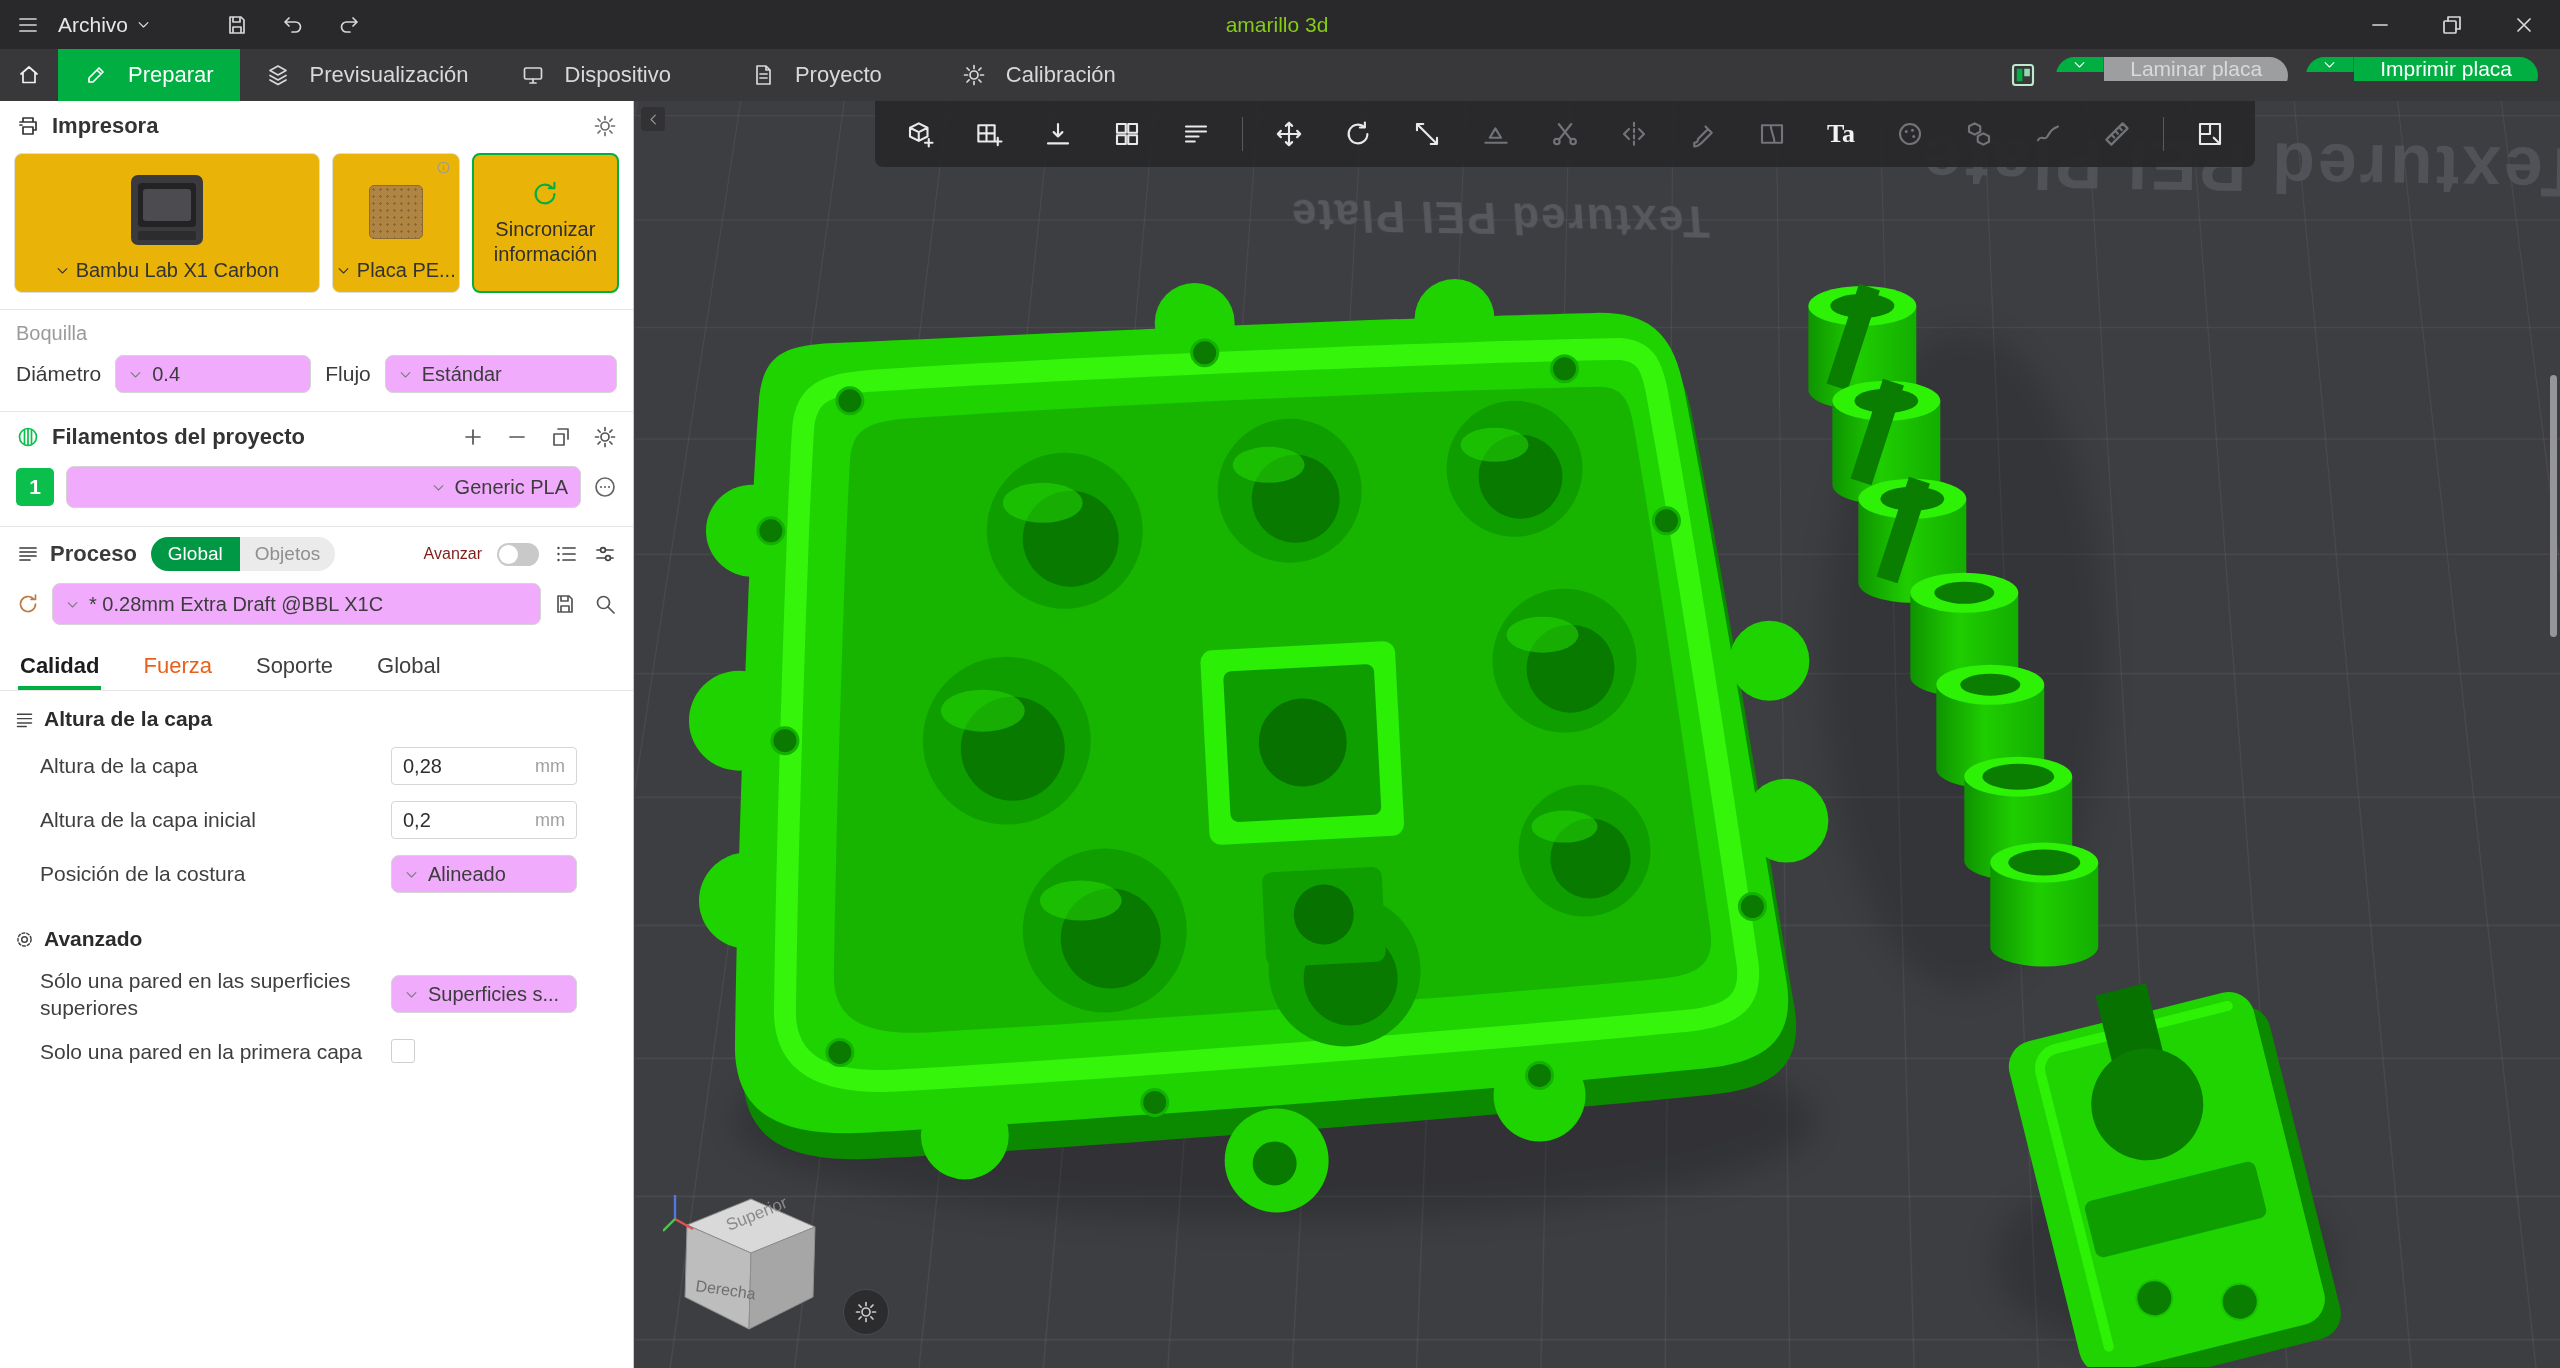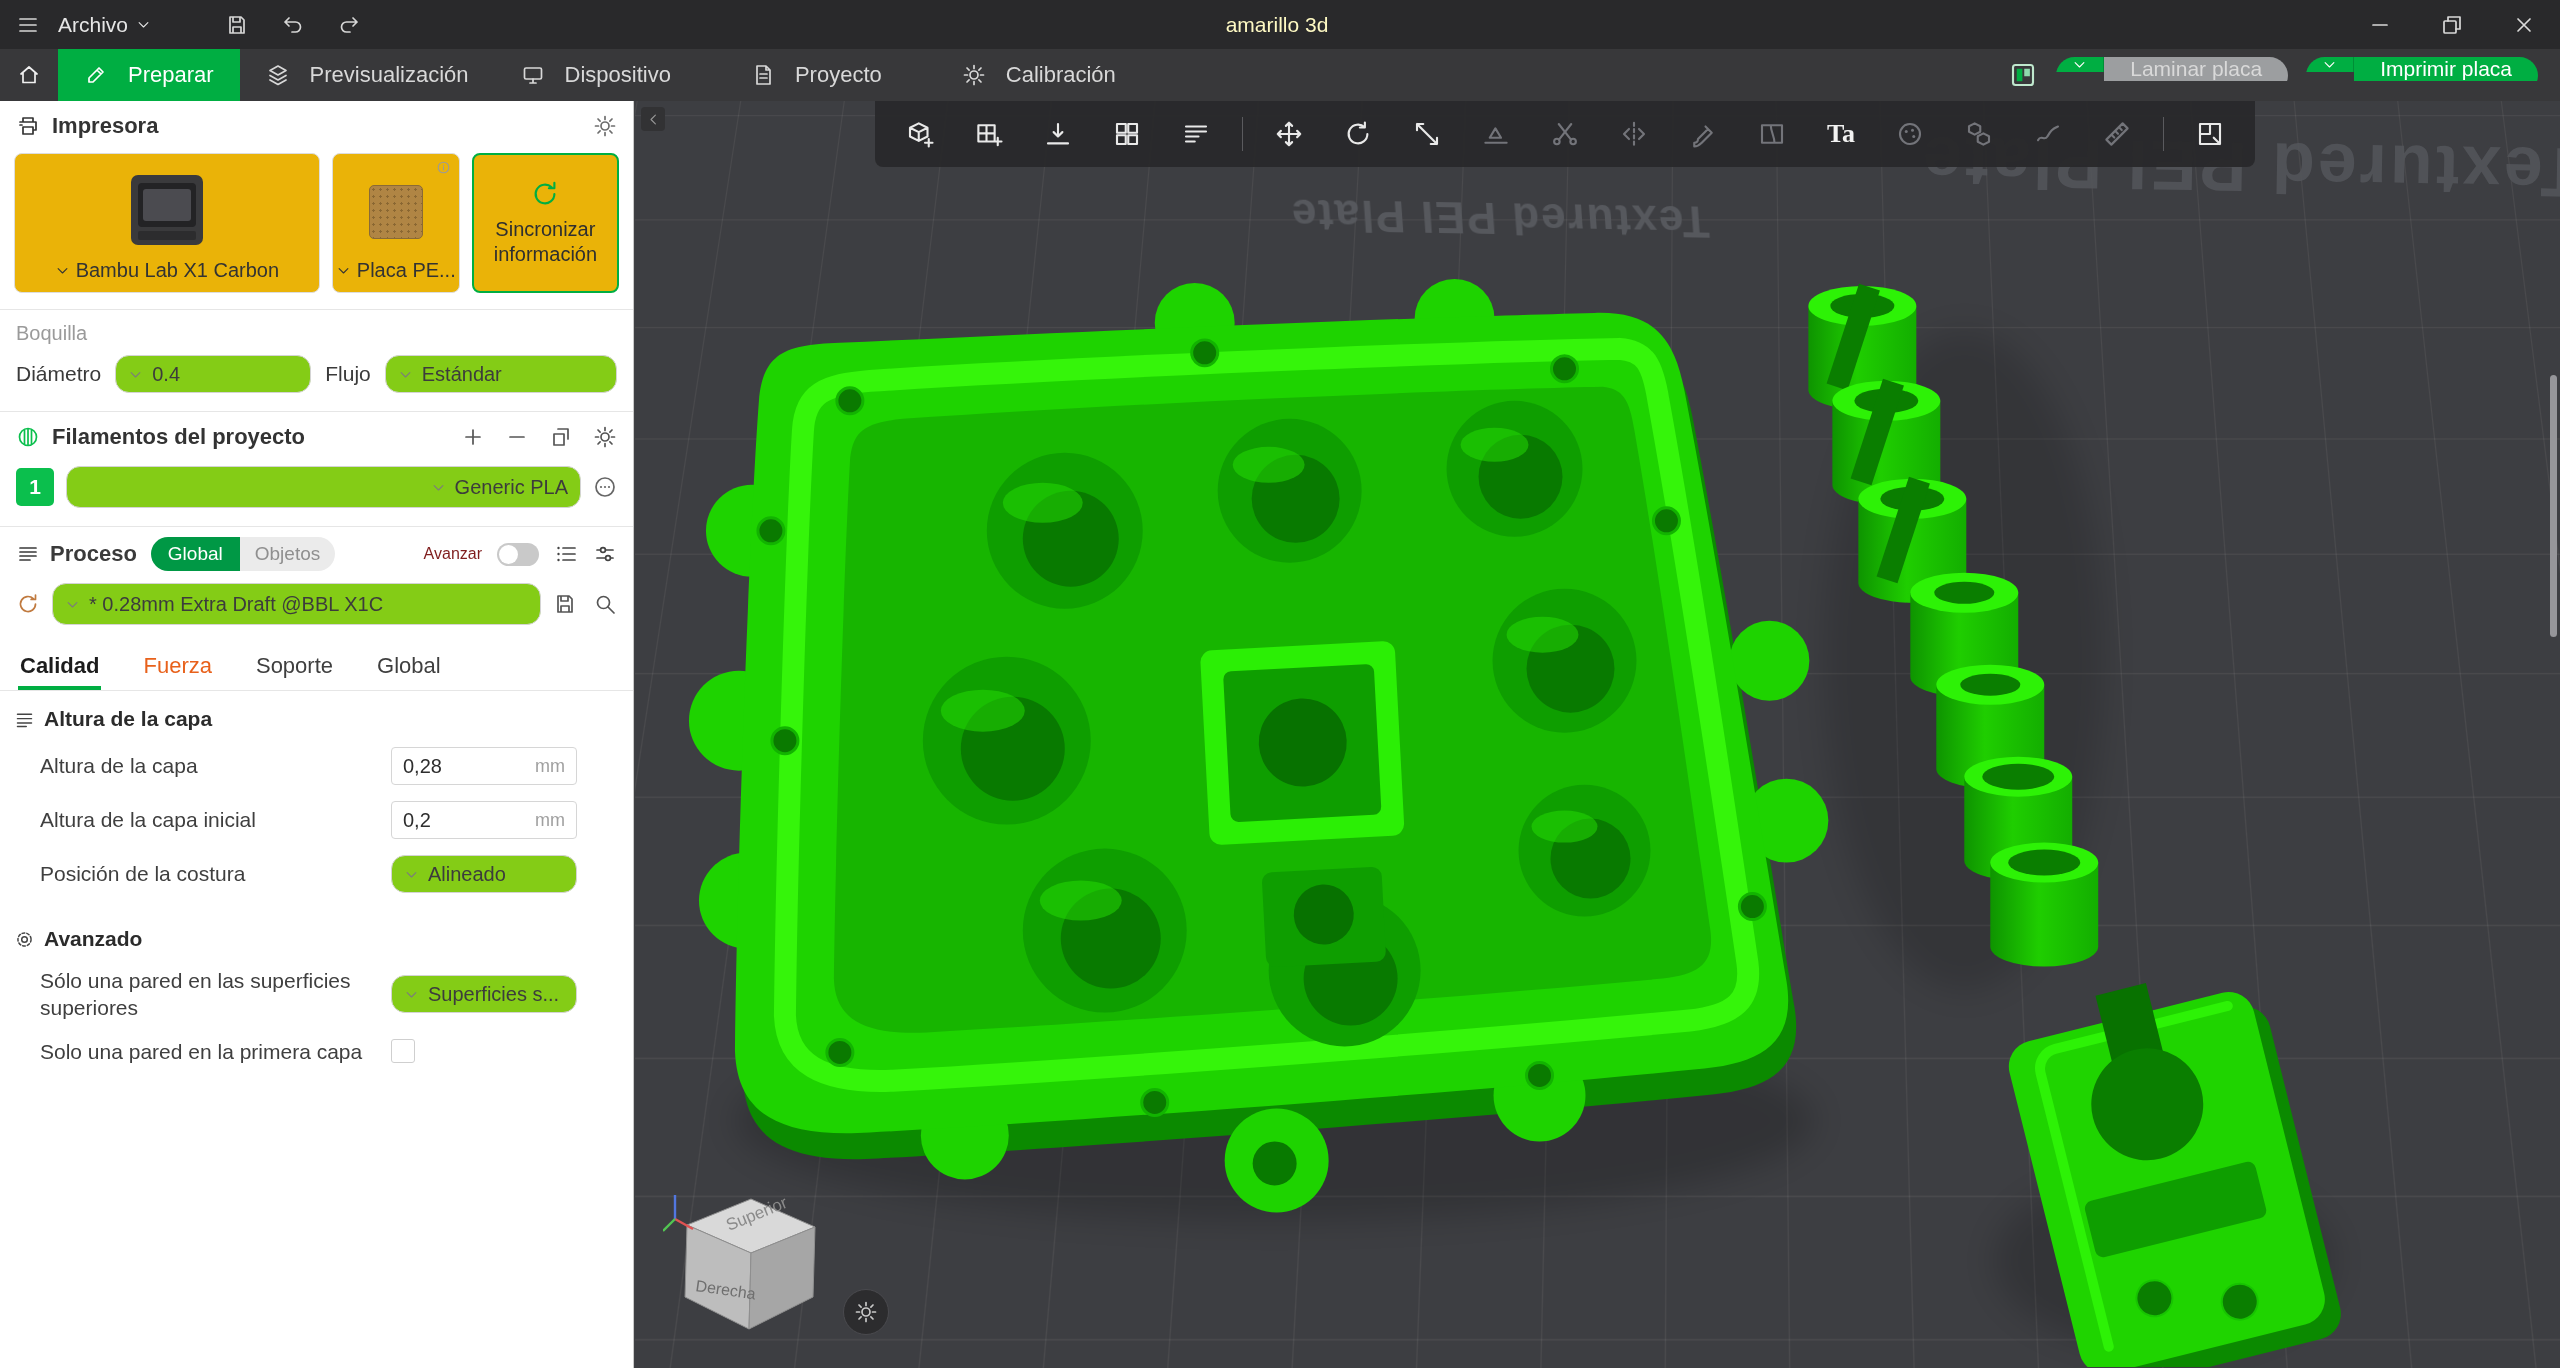--- a/index.html
+++ b/index.html
@@ -11,21 +11,21 @@
         stroke-linecap:round; stroke-linejoin:round; display:block; }
   .ic-sm { width:15px; height:15px; }
   .ic-lg { width:30px; height:30px; }
 
   
   .titlebar { height:49px; background:#29292b; display:flex; align-items:center;
     color:#dedede; position:relative; }
   .tt-btn { width:56px; height:49px; display:flex; align-items:center; justify-content:center; color:#d6d6d6; }
   .menu-group { display:flex; align-items:center; gap:8px; padding:0 14px 0 2px; height:49px; color:#e6e6e6; }
   .menu-group span { font-size:21px; }
-  .tt-title { position:absolute; left:0; right:6px; text-align:center; font-size:21px; color:#fef9c3; pointer-events:none; }
+  .tt-title { position:absolute; left:0; right:6px; text-align:center; font-size:21px; color:#84cc16; pointer-events:none; }
   .win-controls { margin-left:auto; display:flex; }
   .win-btn { width:72px; height:49px; display:flex; align-items:center; justify-content:center; color:#d9d9d9; }
 
   
   .navbar { height:52px; background:#38383a; display:flex; align-items:stretch; }
   .home-btn { width:58px; display:flex; align-items:center; justify-content:center; color:#f0f0f0; }
   .nav-tab { display:flex; align-items:center; gap:20px; padding:0 26px; font-size:22px; color:#d8d8d8; }
   .nav-tab.active { background:#00AE42; color:#fff; }
   .nav-right { margin-left:auto; display:flex; align-items:center; gap:18px; padding-right:22px; }
   .pill { height:37px; border-radius:19px; overflow:hidden; display:flex; align-items:flex-start; font-size:21px; }
@@ -57,22 +57,22 @@
   .card-label { display:flex; align-items:center; gap:6px; font-size:20px; color:#333; white-space:nowrap; }
   .printer-img { margin:auto; }
   .plate-img { width:54px; height:54px; border-radius:5px; margin:auto; background:#b08544;
     background-image:radial-gradient(#8a6732 1.2px, transparent 1.2px); background-size:7px 7px;
     border:1px solid #8a6a36; }
   .info-corner { position:absolute; top:6px; right:8px; color:#9a9a9a; }
   .sync-text { font-size:20px; color:#2f2f2f; text-align:center; line-height:1.25; }
 
   .sub-label { color:#9a9a9a; font-size:20px; padding:12px 16px 10px; }
   .nozzle-row { display:flex; align-items:center; gap:14px; padding:0 16px 18px; font-size:21px; color:#3a3a3a; }
-  .combo { border:1px solid #d4d4d4; border-radius:14px; height:38px; display:flex; align-items:center; gap:9px;
-    padding:0 12px; font-size:20px; color:#3c3c3c; background:#84cc16; white-space:nowrap; }
+  .combo { border:1px solid #d4d4d4; border-radius:8px; height:38px; display:flex; align-items:center; gap:9px;
+    padding:0 12px; font-size:20px; color:#3c3c3c; background:#f0abfc; white-space:nowrap; }
   .combo .chev { color:#7c7c7c; }
   .combo.w-d { width:196px; } .combo.w-f { width:216px; flex:1; }
 
   .fil-header-icons { margin-left:auto; display:flex; align-items:center; gap:20px; color:#555; }
   .fil-row { display:flex; align-items:center; gap:12px; padding:4px 16px 18px; }
   .fil-idx { width:38px; height:38px; border-radius:5px; background:#0bbf4d; color:#fff; font-weight:bold;
     font-size:21px; display:flex; align-items:center; justify-content:center; }
   .fil-combo { flex:1; height:42px;justify-content:flex-end; }
   .ellipsis-ic { color:#666; }
 

